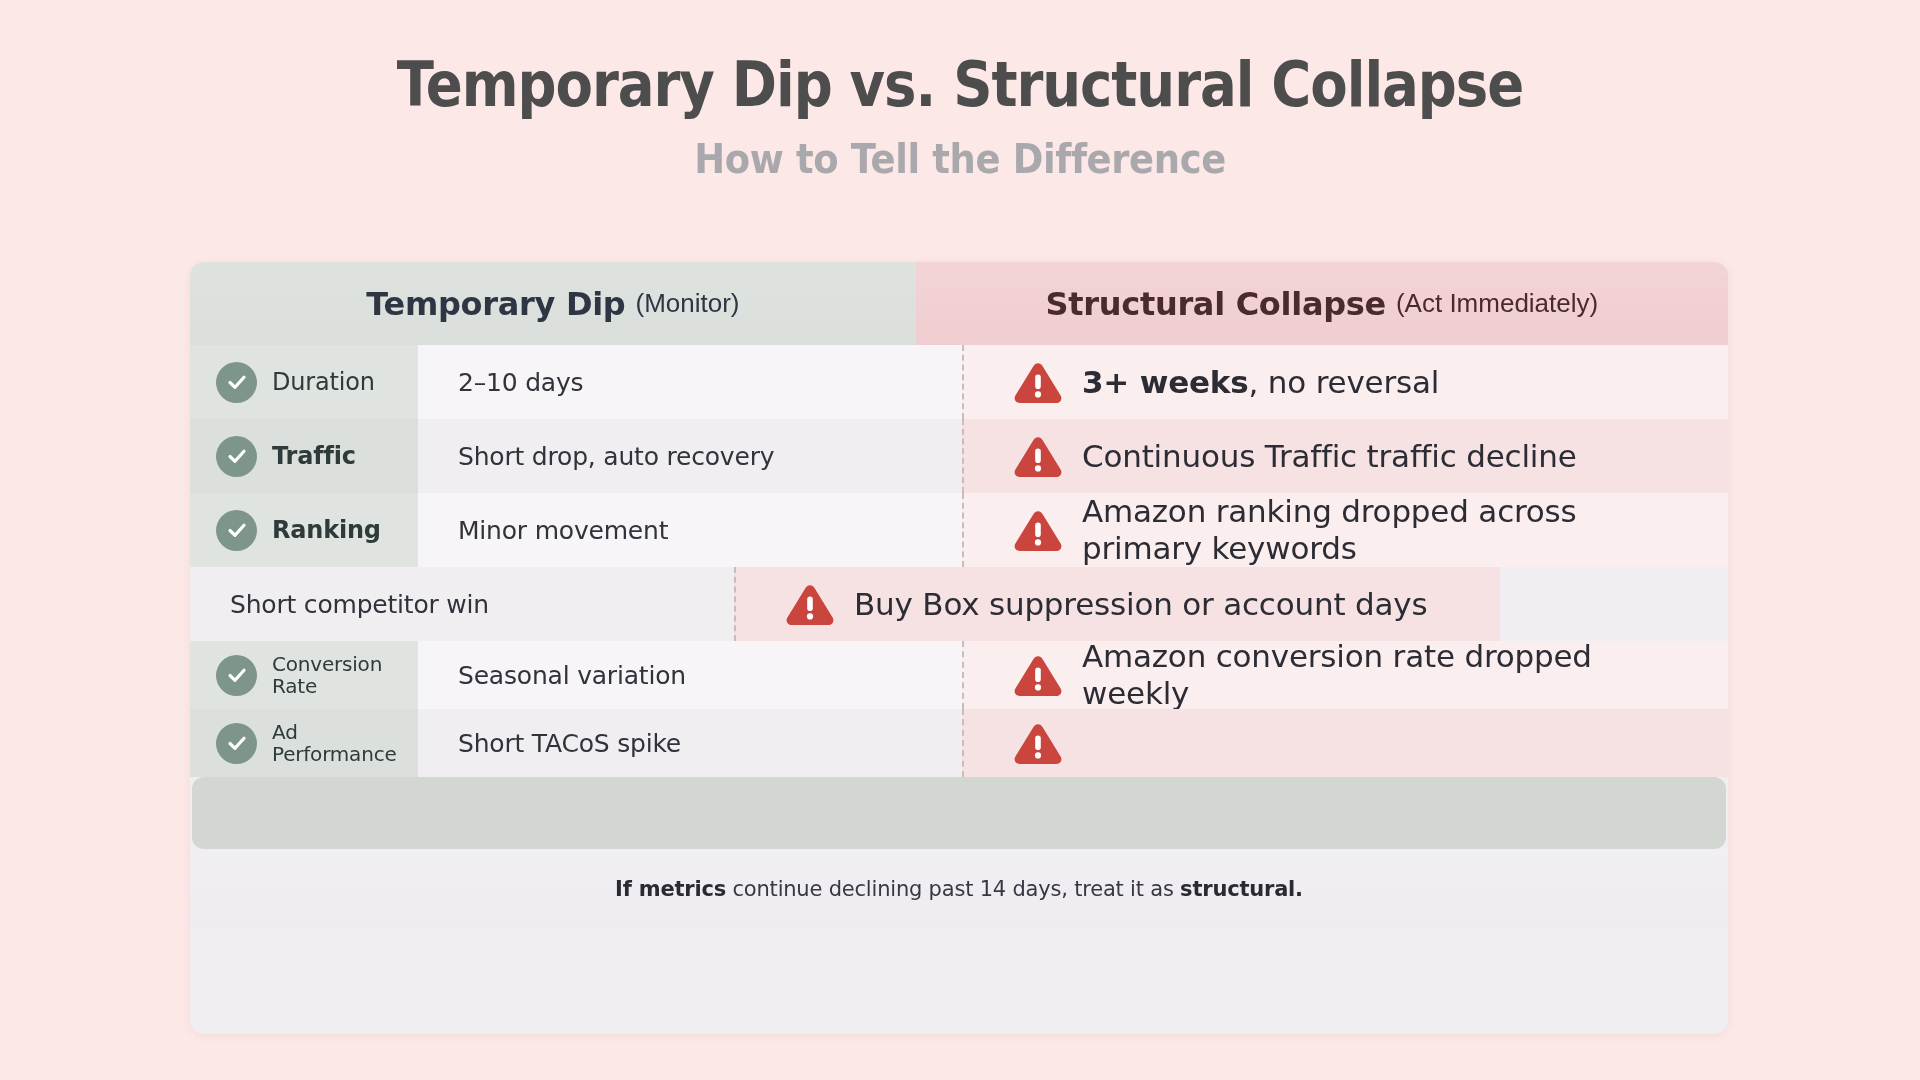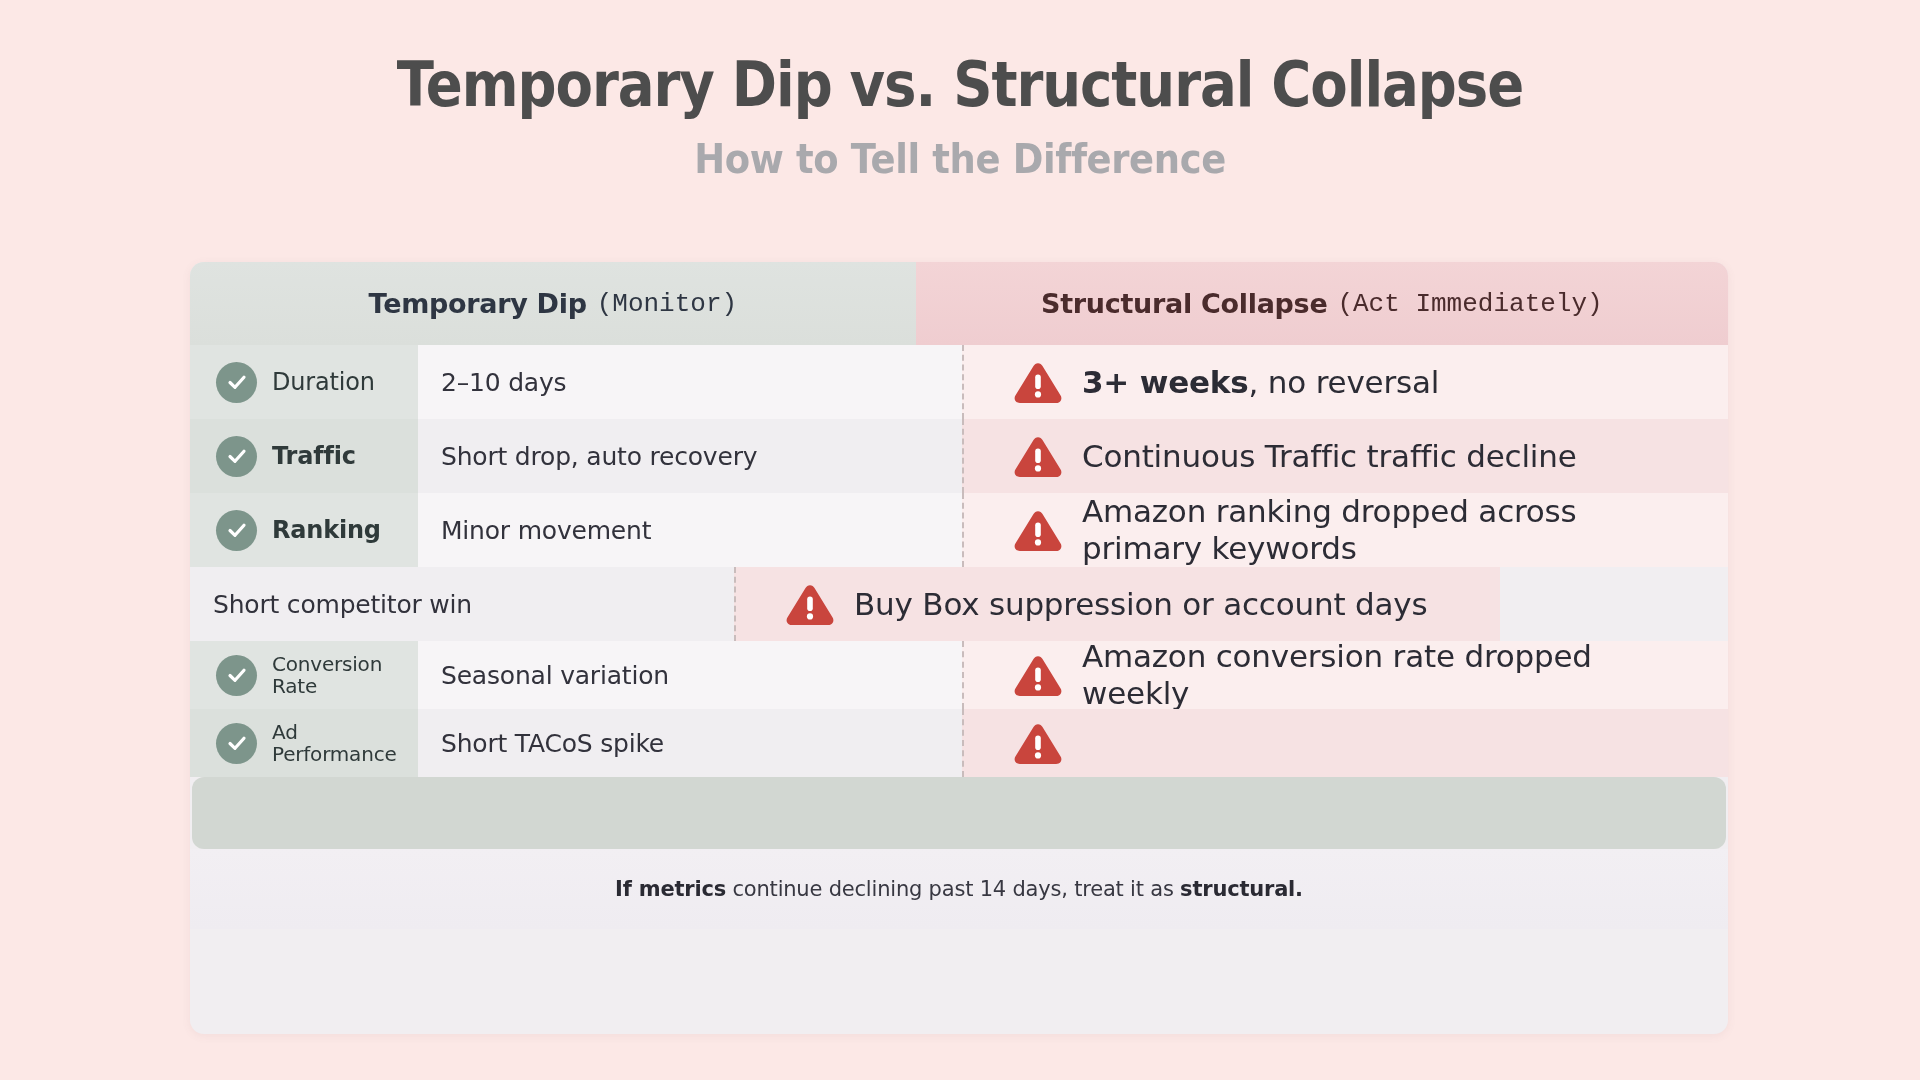--- a/index.html
+++ b/index.html
@@ -80,26 +80,26 @@
   .th-left {
     width: 772px;
     background: linear-gradient(180deg, #dfe3e0 0%, #dbdfdb 100%);
   }
   .th-right {
     width: 864px;
     background: linear-gradient(180deg, #f3d4d6 0%, #efcdd0 100%);
   }
   .th-strong {
     font-family: "DejaVu Sans", sans-serif;
-    font-size: 27px;
+    font-size: 32px;
     font-weight: 700;
     letter-spacing: -0.3px;
   }
   .th-weak {
-    font-family: Liberation Mono, monospace;
+    font-family: Liberation Sans, sans-serif;
     font-size: 26px;
     font-weight: 400;
     margin-left: 10px;
   }
   .th-left .th-strong, .th-left .th-weak { color: #2e3643; }
   .th-right .th-strong, .th-right .th-weak { color: #4a2b2c; }
 
   
   .tbody {
     position: relative;
@@ -142,21 +142,21 @@
     letter-spacing: -0.2px;
   }
   .label-text.bold { font-weight: 700; }
   .label-text.small { font-size: 20px; font-weight: 400; }
 
   
   .cell-value {
     width: 544px;
     display: flex;
     align-items: center;
-    padding-left: 23px;
+    padding-left: 40px;
     box-sizing: border-box;
     background: #f7f5f7;
   }
   .row.alt .cell-value { background: #f0eef1; }
   .value-text {
     font-family: "DejaVu Sans", sans-serif;
     font-size: 25px;
     color: #32323c;
     letter-spacing: -0.2px;
   }

